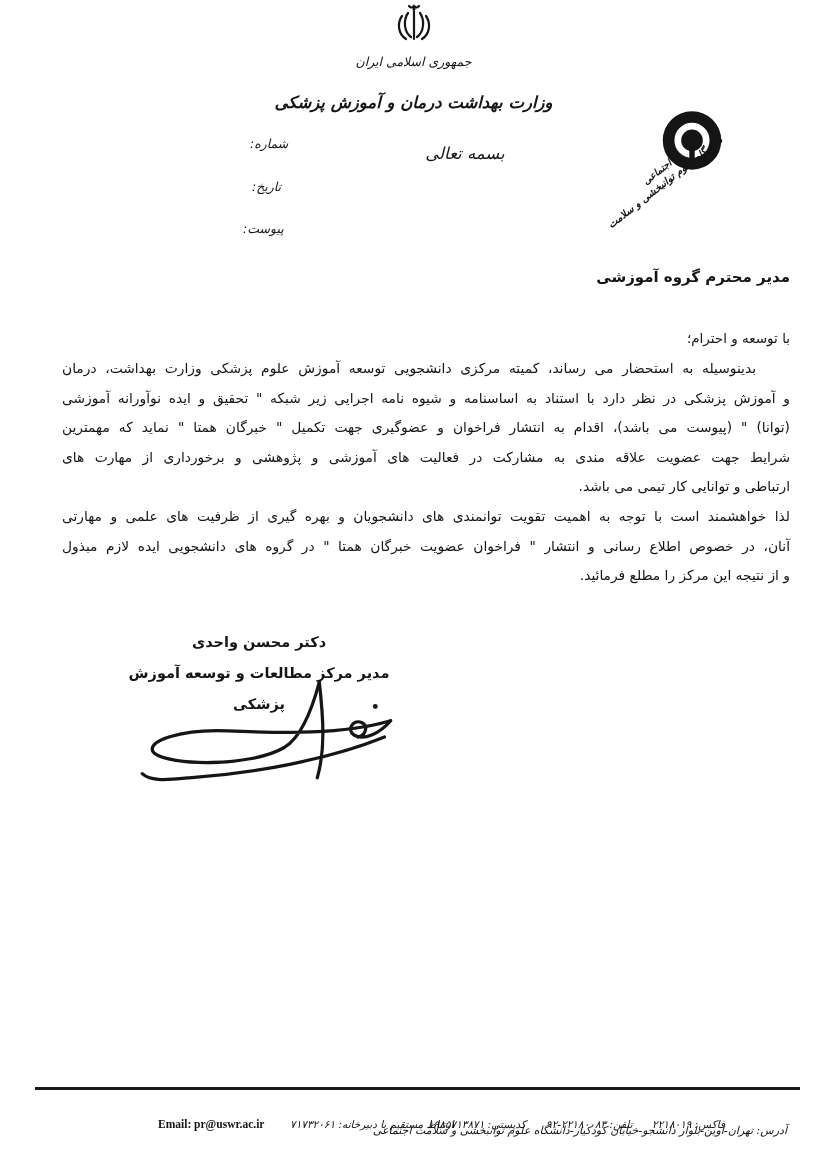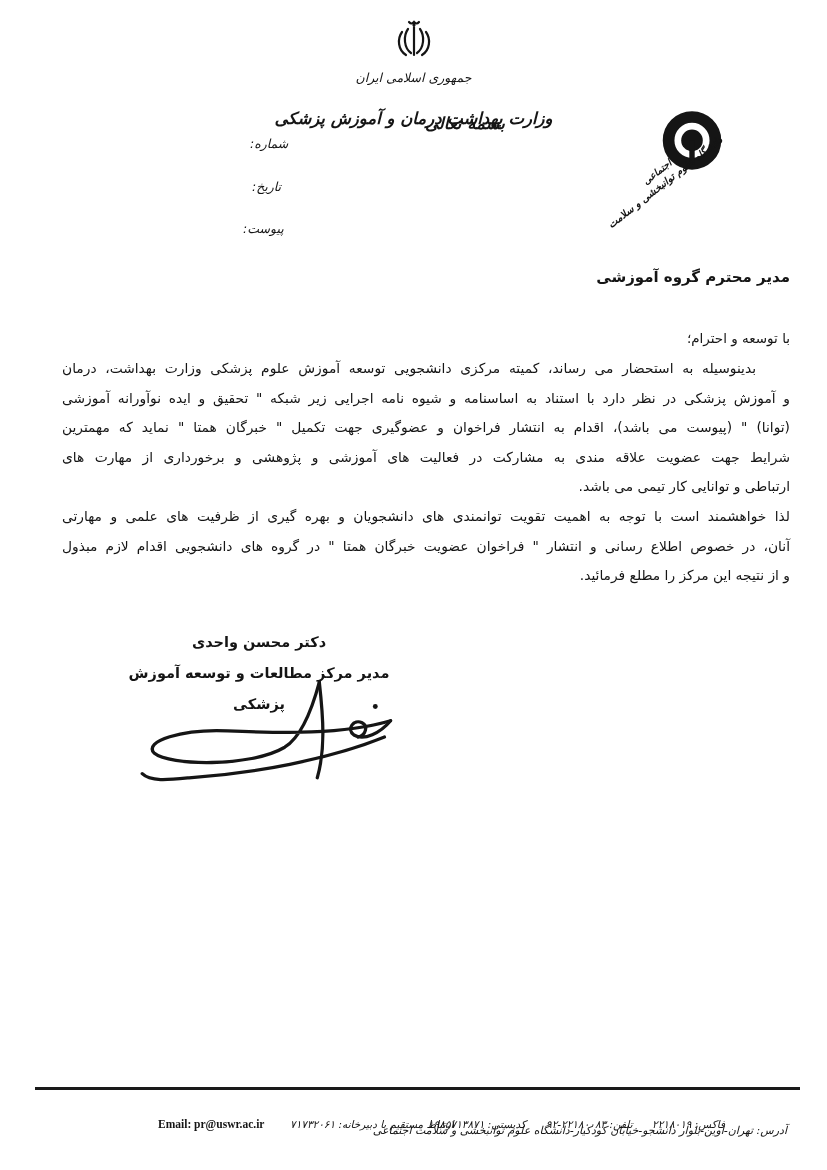--- a/index.html
+++ b/index.html
@@ -7,26 +7,26 @@
   .page {
     position:relative; width:827px; height:1170px; background:#ffffff;
     color:#151515; font-family:"DejaVu Sans", sans-serif; overflow:hidden;
     margin:0 auto;
   }
   .abs { position:absolute; }
   .rtl { direction:rtl; unicode-bidi:embed; }
   .callig { font-style:italic; }
 
   
-  .letterhead { left:0; right:0; top:20px; text-align:center; }
+  .letterhead { left:0; right:0; top:4px; text-align:center; }
   .emblem { display:inline-block; }
   .gov-country { margin-top:2px; font-size:12.5px; }
   .gov-ministry { margin-top:24px; font-size:16.5px; font-weight:bold; }
 
-  .besmele { left:400px; top:114px; width:130px; text-align:center; font-size:16.5px; font-weight:700; }
+  .besmele { left:400px; top:144px; width:130px; text-align:center; font-size:16.5px; font-weight:400; }
 
   .meta-label { font-size:12.5px; }
   .meta-number { left:250px; top:136px; }
   .meta-date { left:252px; top:179px; }
   .meta-attachment { left:243px; top:221px; }
 
   
   .uni-logo { left:598px; top:106px; width:180px; height:120px; }
   .uni-ring { position:absolute; left:58px; top:2px; }
   .uni-name { position:absolute; left:-12px; top:58px; width:150px; text-align:center;
@@ -108,21 +108,21 @@
       <div class="bline j">و آموزش پزشکی در نظر دارد با استناد به اساسنامه و شیوه نامه اجرایی زیر شبکه " تحقیق و ایده نوآورانه آموزشی</div>
 
       <div class="bline j">(توانا) " (پیوست می باشد)، اقدام به انتشار فراخوان و عضوگیری جهت تکمیل " خبرگان همتا " نماید که مهمترین</div>
 
       <div class="bline j">شرایط جهت عضویت علاقه مندی به مشارکت در فعالیت های آموزشی و پژوهشی و برخورداری از مهارت های</div>
 
       <div class="bline">ارتباطی و توانایی کار تیمی می باشد.</div>
 
       <div class="bline j">لذا خواهشمند است با توجه به اهمیت تقویت توانمندی های دانشجویان و بهره گیری از ظرفیت های علمی و مهارتی</div>
 
-      <div class="bline j">آنان، در خصوص اطلاع رسانی و انتشار " فراخوان عضویت خبرگان همتا " در گروه های دانشجویی اقدام لازم مبذول</div>
+      <div class="bline j">آنان، در خصوص اطلاع رسانی و انتشار " فراخوان عضویت خبرگان همتا " در گروه های دانشجویی ایده لازم مبذول</div>
 
       <div class="bline">و از نتیجه این مرکز را مطلع فرمائید.</div>
     </div>
 
   <div class="abs sig-block rtl">
     <div>دکتر محسن واحدی</div>
     <div>مدیر مرکز مطالعات و توسعه آموزش پزشکی</div>
   </div>
   <span class="abs sig-svg">
     <svg width="285" height="112" viewBox="0 0 280 110" fill="none" stroke="#151515" stroke-width="3.2" stroke-linecap="round">

